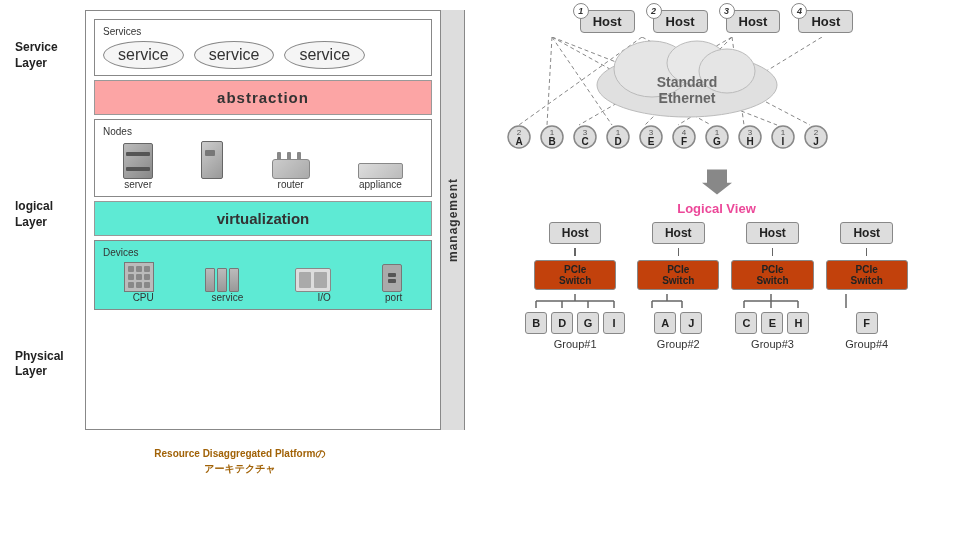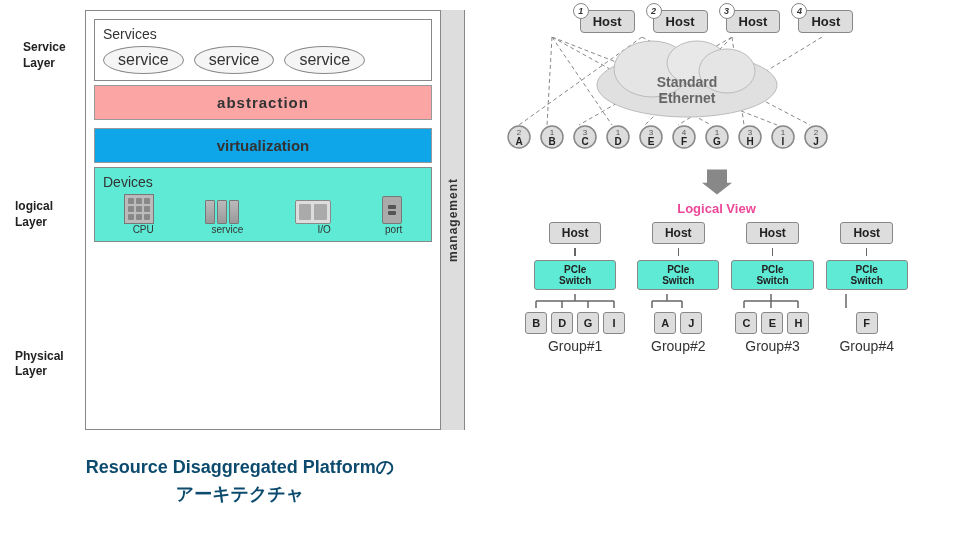--- a/index.html
+++ b/index.html
@@ -41,21 +41,21 @@
     }
 
     .layer-label {
       font-size: 12px;
       font-weight: bold;
       color: #222;
       line-height: 1.3;
       text-align: left;
     }
 
-    .layer-label.service { margin-top: 20px; margin-left: 8px; }
+    .layer-label.service { margin-top: 20px; }
     .layer-label.logical { margin-top: 40px; }
     .layer-label.physical { margin-top: 30px; }
 
     .diagram-main {
       flex: 1;
       border: 1.5px solid #888;
       position: relative;
       display: flex;
       flex-direction: column;
     }
@@ -63,21 +63,21 @@
     
     .service-layer-box {
       border: 1.5px solid #888;
       margin: 8px 8px 0 8px;
       padding: 6px 8px;
       position: relative;
       background: #fff;
     }
 
     .box-title {
-      font-size: 14px;
+      font-size: 10px;
       color: #333;
       margin-bottom: 4px;
     }
 
     .service-items {
       display: flex;
       gap: 10px;
       align-items: center;
       flex-wrap: wrap;
     }
@@ -201,21 +201,21 @@
     
     .icon-appliance {
       width: 45px;
       height: 16px;
       background: linear-gradient(135deg, #ddd 0%, #bbb 100%);
       border: 1px solid #888;
       border-radius: 2px;
     }
 
     .virtualization-bar {
-      background: #0ea5e9;
+      background: #5eead4;
       border: 1px solid #999;
       text-align: center;
       padding: 8px;
       font-size: 15px;
       font-weight: bold;
       color: #333;
       margin: 4px 8px;
       letter-spacing: 0px;
     }
 
@@ -328,25 +328,25 @@
       text-orientation: mixed;
       transform: rotate(180deg);
       font-size: 12px;
       font-weight: bold;
       color: #333;
       letter-spacing: 1px;
     }
 
     .caption {
       text-align: center;
-      color: #0c4a6e;
-      font-size: 18px;
+      color: #a16207;
+      font-size: 10px;
       font-weight: bold;
       line-height: 1.5;
-      margin-top: 20px;
+      margin-top: 12px;
     }
 
     
     .right-panel {
       flex: 1;
       padding: 10px 10px 10px 5px;
       display: flex;
       flex-direction: column;
     }
 
@@ -428,21 +428,21 @@
       background: #ddd;
       border: 1.5px solid #888;
       border-radius: 3px;
       padding: 3px 12px;
       font-size: 12px;
       font-weight: bold;
       color: #222;
     }
 
     .pcie-switch-box {
-      background: #5eead4;
+      background: #c2410c;
       border: 1.5px solid #888;
       border-radius: 3px;
       padding: 3px 24px;
       font-size: 10px;
       font-weight: bold;
       color: #222;
       text-align: center;
       white-space: nowrap;
     }
 
@@ -459,21 +459,21 @@
       height: 22px;
       display: flex;
       align-items: center;
       justify-content: center;
       font-size: 11px;
       font-weight: bold;
       color: #222;
     }
 
     .group-label {
-      font-size: 14px;
+      font-size: 11px;
       color: #333;
       font-weight: normal;
     }
 
     .connector-line {
       width: 1.5px;
       height: 8px;
       background: #666;
       margin: 0 auto;
     }
@@ -496,20 +496,45 @@
         <div class="box-title">Services</div>
         <div class="service-items">
           <div class="service-oval">service</div>
           <div class="service-oval">service</div>
           <div class="service-oval">service</div>
         </div>
       </div>
 
       <div class="abstraction-bar">abstraction</div>
 
+      <div class="logical-layer-box">
+        <div class="box-title">Nodes</div>
+        <div class="node-items">
+
+          <div class="node-item">
+            <div class="icon-server"></div>
+            <span>server</span>
+          </div>
+
+          <div class="node-item">
+            <div class="icon-tower"></div>
+            <span>&nbsp;</span>
+          </div>
+
+          <div class="node-item">
+            <div class="icon-router"></div>
+            <span>router</span>
+          </div>
+
+          <div class="node-item">
+            <div class="icon-appliance"></div>
+            <span>appliance</span>
+          </div>
+        </div>
+      </div>
 
       <div class="virtualization-bar">virtualization</div>
 
       <div class="physical-layer-box">
         <div class="box-title">Devices</div>
         <div class="device-items">
 
           <div class="device-item">
             <div class="icon-cpu">
               <span></span>

